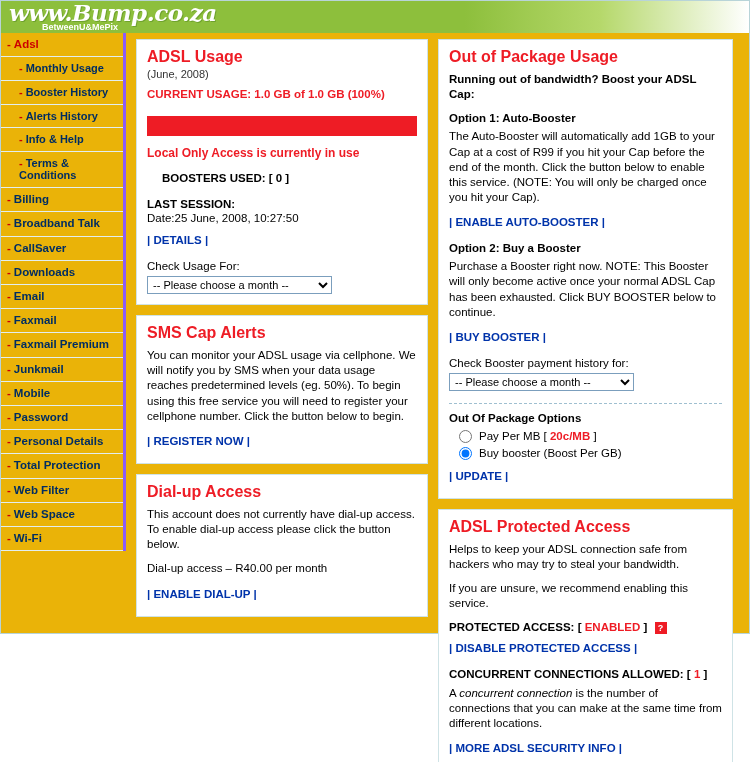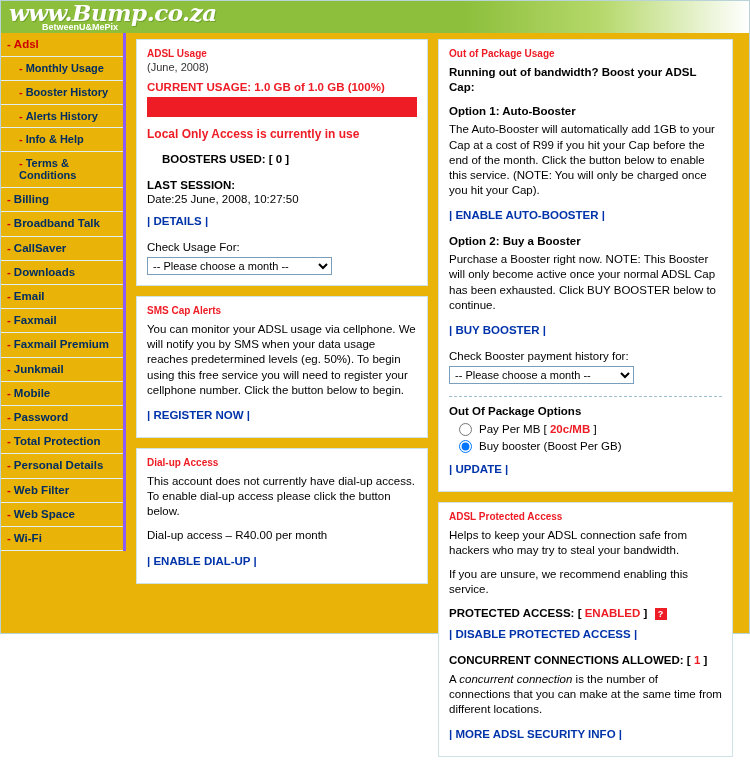--- a/index.html
+++ b/index.html
@@ -112,21 +112,21 @@
   .panel {
     border: 1px solid #cfe3e6;
     background: #ffffff;
     padding: 8px 10px 10px 10px;
     margin-bottom: 10px;
     box-sizing: border-box;
   }
   .panel-title {
     color: #ee1c25;
     font-weight: bold;
-    font-size: 10px;
+    font-size: 16px;
     margin-bottom: 6px;
   }
   .panel p {
     margin: 0 0 9px 0;
     line-height: 1.32;
     font-size: 11.5px;
   }
   .muted-date {
     font-size: 11px;
     color: #333;
@@ -137,21 +137,21 @@
     font-weight: bold;
     font-size: 11.5px;
     color: #000;
   }
   .red-bold {
     color: #ee1c25;
     font-weight: bold;
   }
   .usage-line {
     font-size: 11.5px;
-    margin-bottom: 4px;
+    margin-bottom: 16px;
   }
   .bar-outer {
     height: 20px;
     border: 0;
     background: #ee1c25;
     margin-bottom: 10px;
   }
   .bar-fill {
     height: 100%;
     background: #ee1c25;
@@ -243,22 +243,22 @@
       <div class="nav-item"><span class="dash">-</span><span>Billing</span></div>
       <div class="nav-item"><span class="dash">-</span><span>Broadband Talk</span></div>
       <div class="nav-item"><span class="dash">-</span><span>CallSaver</span></div>
       <div class="nav-item"><span class="dash">-</span><span>Downloads</span></div>
       <div class="nav-item"><span class="dash">-</span><span>Email</span></div>
       <div class="nav-item"><span class="dash">-</span><span>Faxmail</span></div>
       <div class="nav-item"><span class="dash">-</span><span>Faxmail Premium</span></div>
       <div class="nav-item"><span class="dash">-</span><span>Junkmail</span></div>
       <div class="nav-item"><span class="dash">-</span><span>Mobile</span></div>
       <div class="nav-item"><span class="dash">-</span><span>Password</span></div>
+      <div class="nav-item"><span class="dash">-</span><span>Personal Details</span></div>
       <div class="nav-item"><span class="dash">-</span><span>Total Protection</span></div>
-      <div class="nav-item"><span class="dash">-</span><span>Personal Details</span></div>
       <div class="nav-item"><span class="dash">-</span><span>Web Filter</span></div>
       <div class="nav-item"><span class="dash">-</span><span>Web Space</span></div>
       <div class="nav-item"><span class="dash">-</span><span>Wi-Fi</span></div>
     </div>
 
     <div class="content">
 
       <div class="col-left">
 
         <div class="panel">

